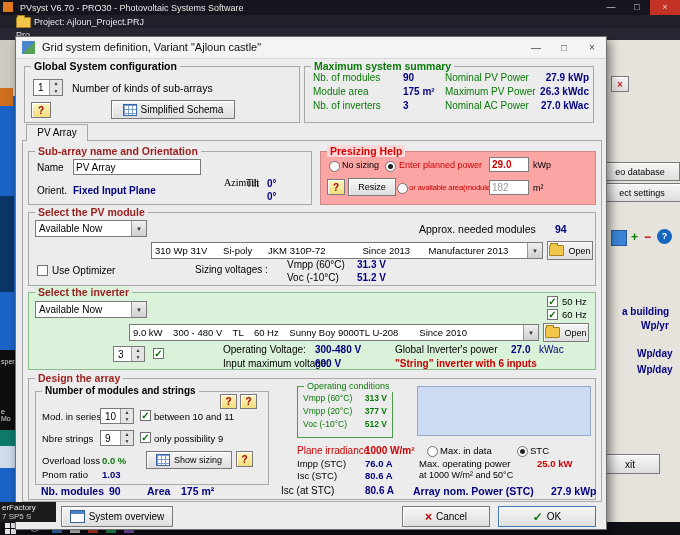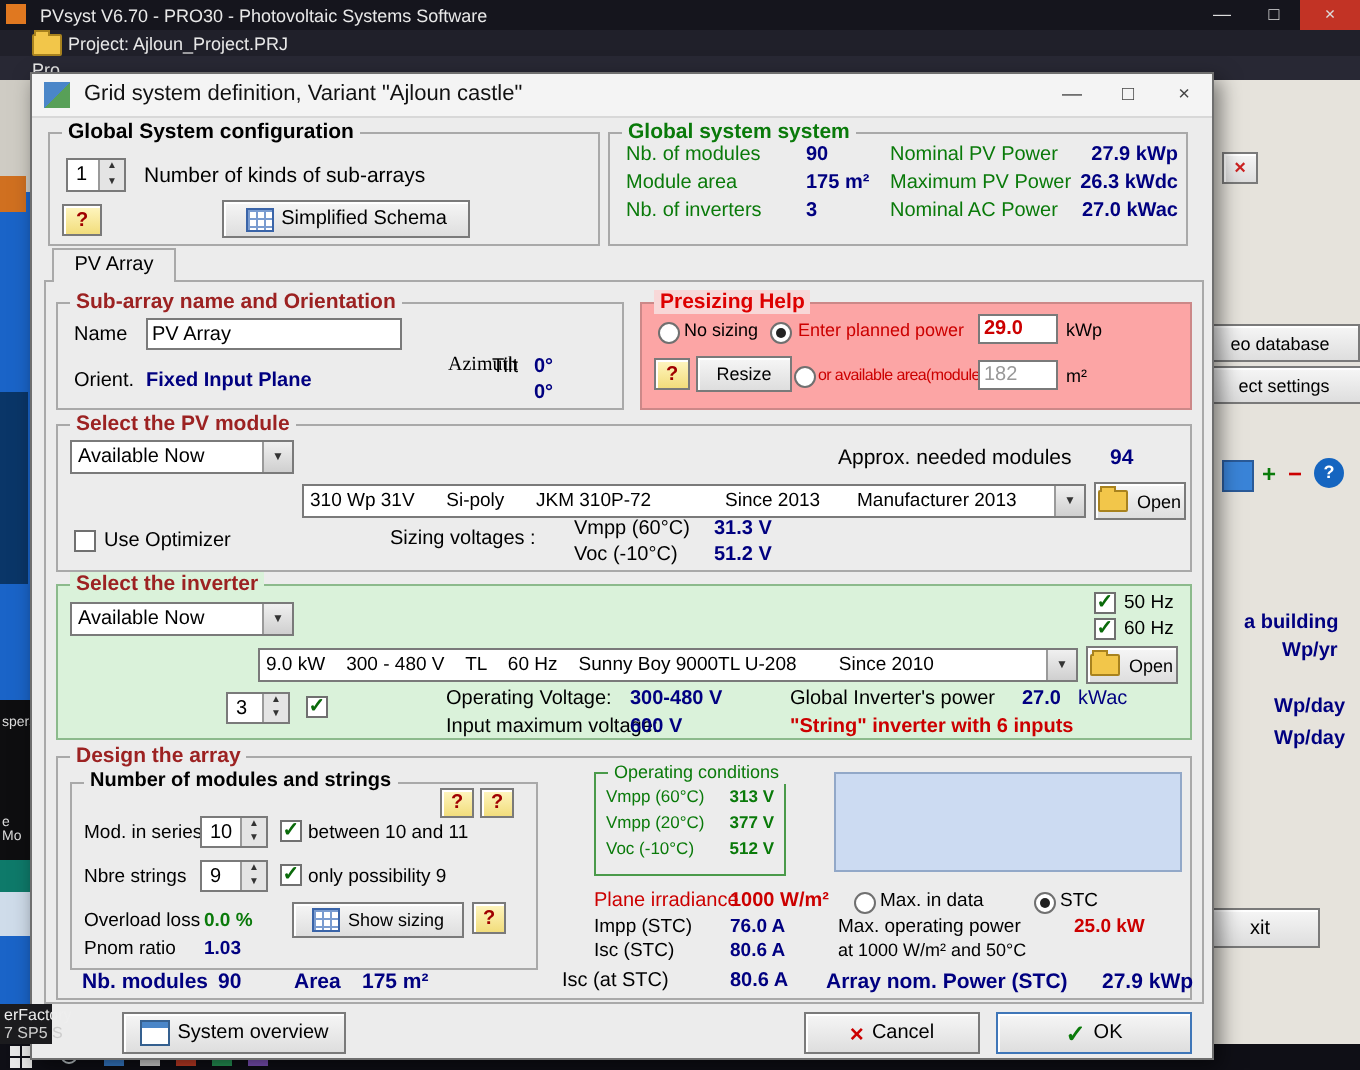--- a/index.html
+++ b/index.html
@@ -164,21 +164,21 @@
       </div>
       <span class="p nowrap" style="left:47px;top:15px;">Number of kinds of sub-arrays</span>
       <div class="btn btn-help" style="left:6px;top:35px;width:20px;height:16px;">?</div>
       <div class="btn" style="left:86px;top:33px;width:124px;height:19px;">
         <span class="gridico"></span>
         <span>Simplified Schema</span>
       </div>
     </div>
 
     <div class="gb" style="left:288px;top:29px;width:290px;height:57px;">
-      <span class="gbt grn">Global system system</span>
+      <span class="gbt grn">Maximum system summary</span>
       <span class="p grn s10 nowrap" style="left:8px;top:5px;">Nb. of modules</span>
       <span class="p navy s10" style="left:98px;top:5px;">90</span>
       <span class="p grn s10 nowrap" style="left:140px;top:5px;">Nominal PV Power</span>
       <span class="p navy s10 nowrap" style="left:226px;top:5px;width:58px;text-align:right;">27.9 kWp</span>
       <span class="p grn s10 nowrap" style="left:8px;top:19px;">Module area</span>
       <span class="p navy s10" style="left:98px;top:19px;">175 m²</span>
       <span class="p grn s10 nowrap" style="left:140px;top:19px;">Maximum PV Power</span>
       <span class="p navy s10 nowrap" style="left:226px;top:19px;width:58px;text-align:right;">26.3 kWdc</span>
       <span class="p grn s10 nowrap" style="left:8px;top:33px;">Nb. of inverters</span>
       <span class="p navy s10" style="left:98px;top:33px;">3</span>
@@ -361,18 +361,18 @@
     <div class="btn" style="left:386px;top:469px;width:88px;height:21px;">
       <span class="redb" style="font-size:12px;">×</span>
       <span>Cancel</span>
     </div>
     <div class="btn btn-default" style="left:482px;top:469px;width:98px;height:21px;">
       <span class="grnb" style="font-size:12px;">✓</span>
       <span>OK</span>
     </div>
   </div>
 
-  <div class="p" style="left:0;top:502px;width:26px;height:20px;background:#1b1b1e;z-index:20;">
+  <div class="p" style="left:0;top:502px;width:56px;height:20px;background:#1b1b1e;z-index:20;">
     <span class="p nowrap" style="left:2px;top:1px;font-size:8px;color:#eee;">erFactory</span>
     <span class="p nowrap" style="left:2px;top:10px;font-size:8px;color:#ccc;">7 SP5 S</span>
   </div>
 
 </div>
 
 </body></html>

